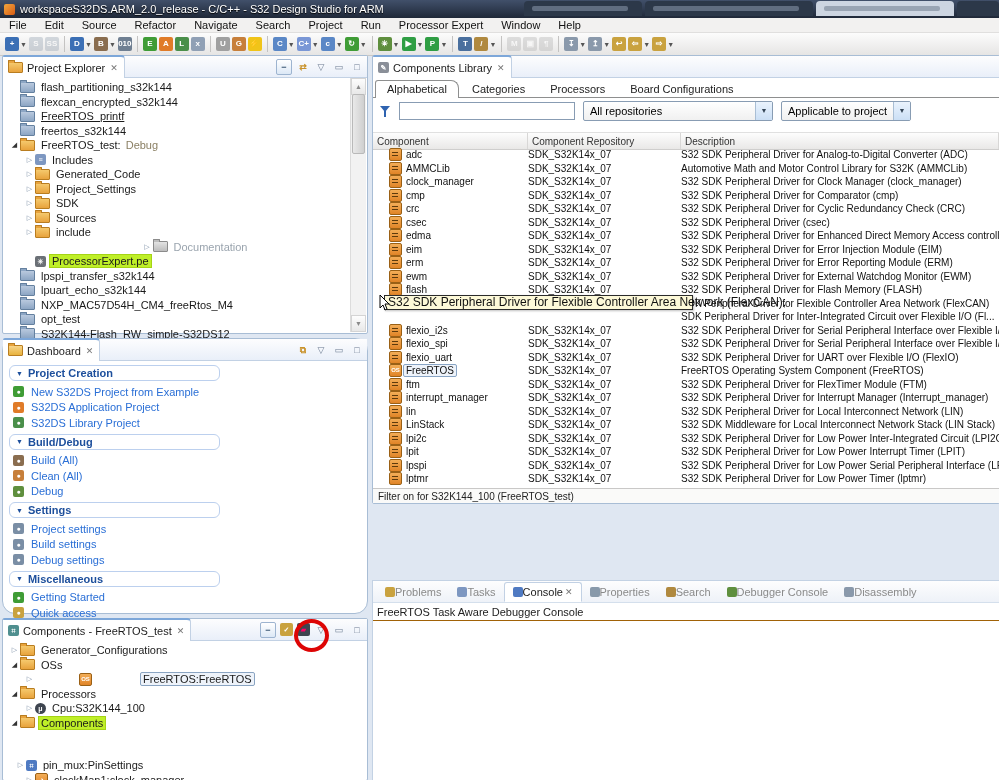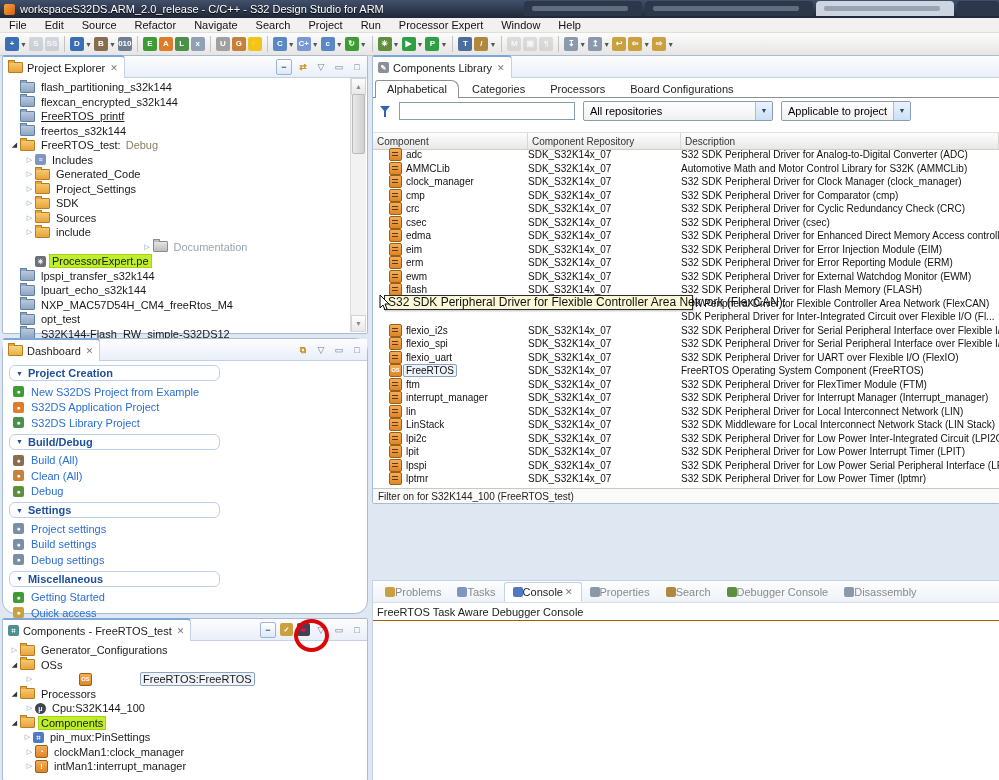--- a/index.html
+++ b/index.html
@@ -548,21 +548,21 @@
         </span>
         <span class="tlabel">Cpu:S32K144_100</span>
       </div>
       <div class="tree-row" style="padding-left: 6px;">
         <span class="tw exp">◢</span>
         <span class="ticon">
           <span class="fold"></span>
         </span>
         <span class="tlabel hl">Components</span>
       </div>
-      <div class="tree-row" style="padding-left: 19px;">
+      <div class="tree-row" style="padding-left: 12px; margin-top: 28px;">
         <span class="tw">▷</span>
         <span class="ticon">
           <span class="sq" style="background: rgb(79, 122, 194);">⌗</span>
         </span>
         <span class="tlabel">pin_mux:PinSettings</span>
       </div>
       <div class="tree-row" style="padding-left: 21px;">
         <span class="tw">▷</span>
         <span class="ticon">
           <span class="sq" style="background: linear-gradient(rgb(243, 174, 88), rgb(224, 132, 39)); border: 1px solid rgb(154, 96, 21);">◔</span>

